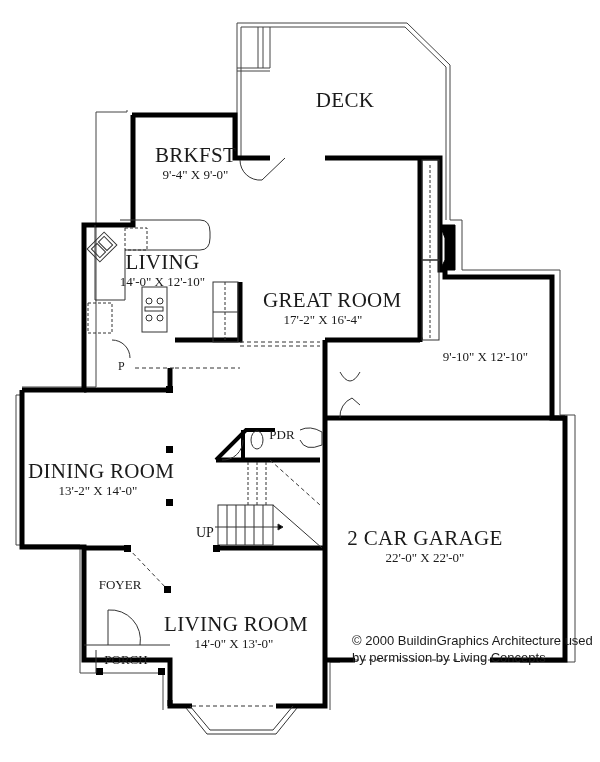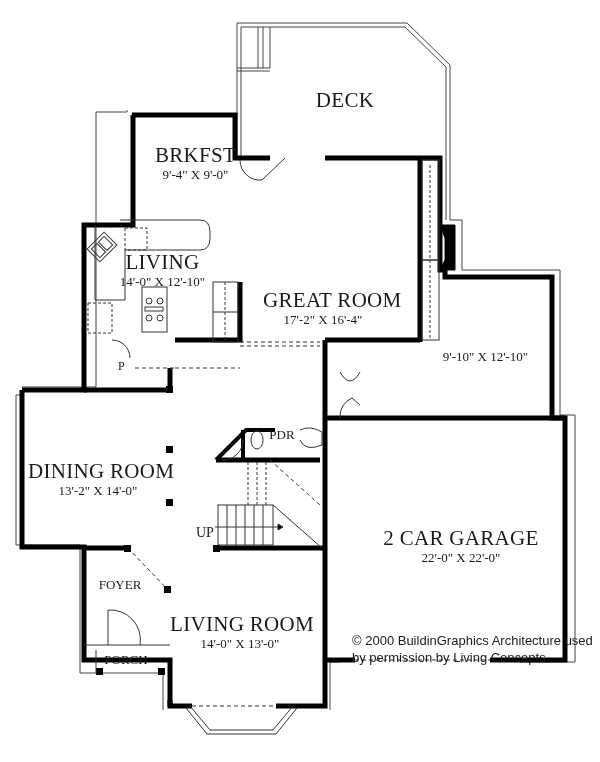--- a/index.html
+++ b/index.html
@@ -175,30 +175,30 @@
 
 <div class="lbl small-name" style="left:265px; top:428px; width:34px;">
   <span>PDR</span>
 </div>
 
 <div class="lbl" style="left:28px; top:461px; width:140px;">
   <div class="room-name">DINING ROOM</div>
   <div class="room-dim">13'-2" X 14'-0"</div>
 </div>
 
-<div class="lbl" style="left:376px; top:528px; width:170px;">
+<div class="lbl" style="left:340px; top:528px; width:170px;">
   <div class="room-name">2 CAR GARAGE</div>
   <div class="room-dim">22'-0" X 22'-0"</div>
 </div>
 
 <div class="lbl small-name" style="left:90px; top:578px; width:60px;">
   <span>FOYER</span>
 </div>
 
-<div class="lbl" style="left:170px; top:614px; width:140px;text-align:center;">
+<div class="lbl" style="left:164px; top:614px; width:140px;text-align:center;">
   <div class="room-name">LIVING ROOM</div>
   <div class="room-dim">14'-0" X 13'-0"</div>
 </div>
 
 <div class="lbl small-name" style="left:94px; top:653px; width:64px;">
   <span>PORCH</span>
 </div>
 
 <div class="lbl" style="left:196px; top:526px; font-size:14px;">
   <span>UP</span>

